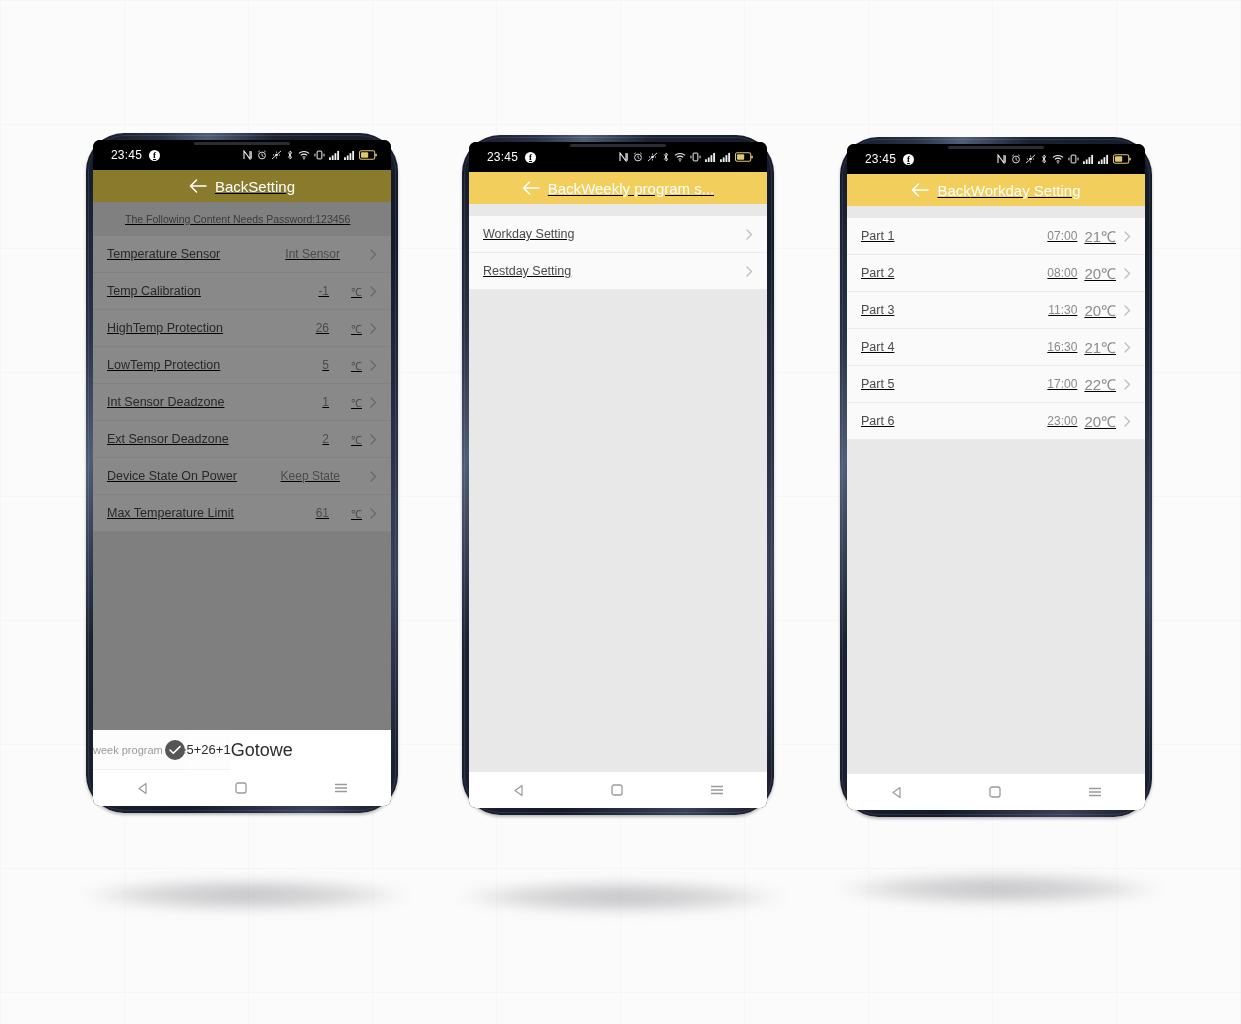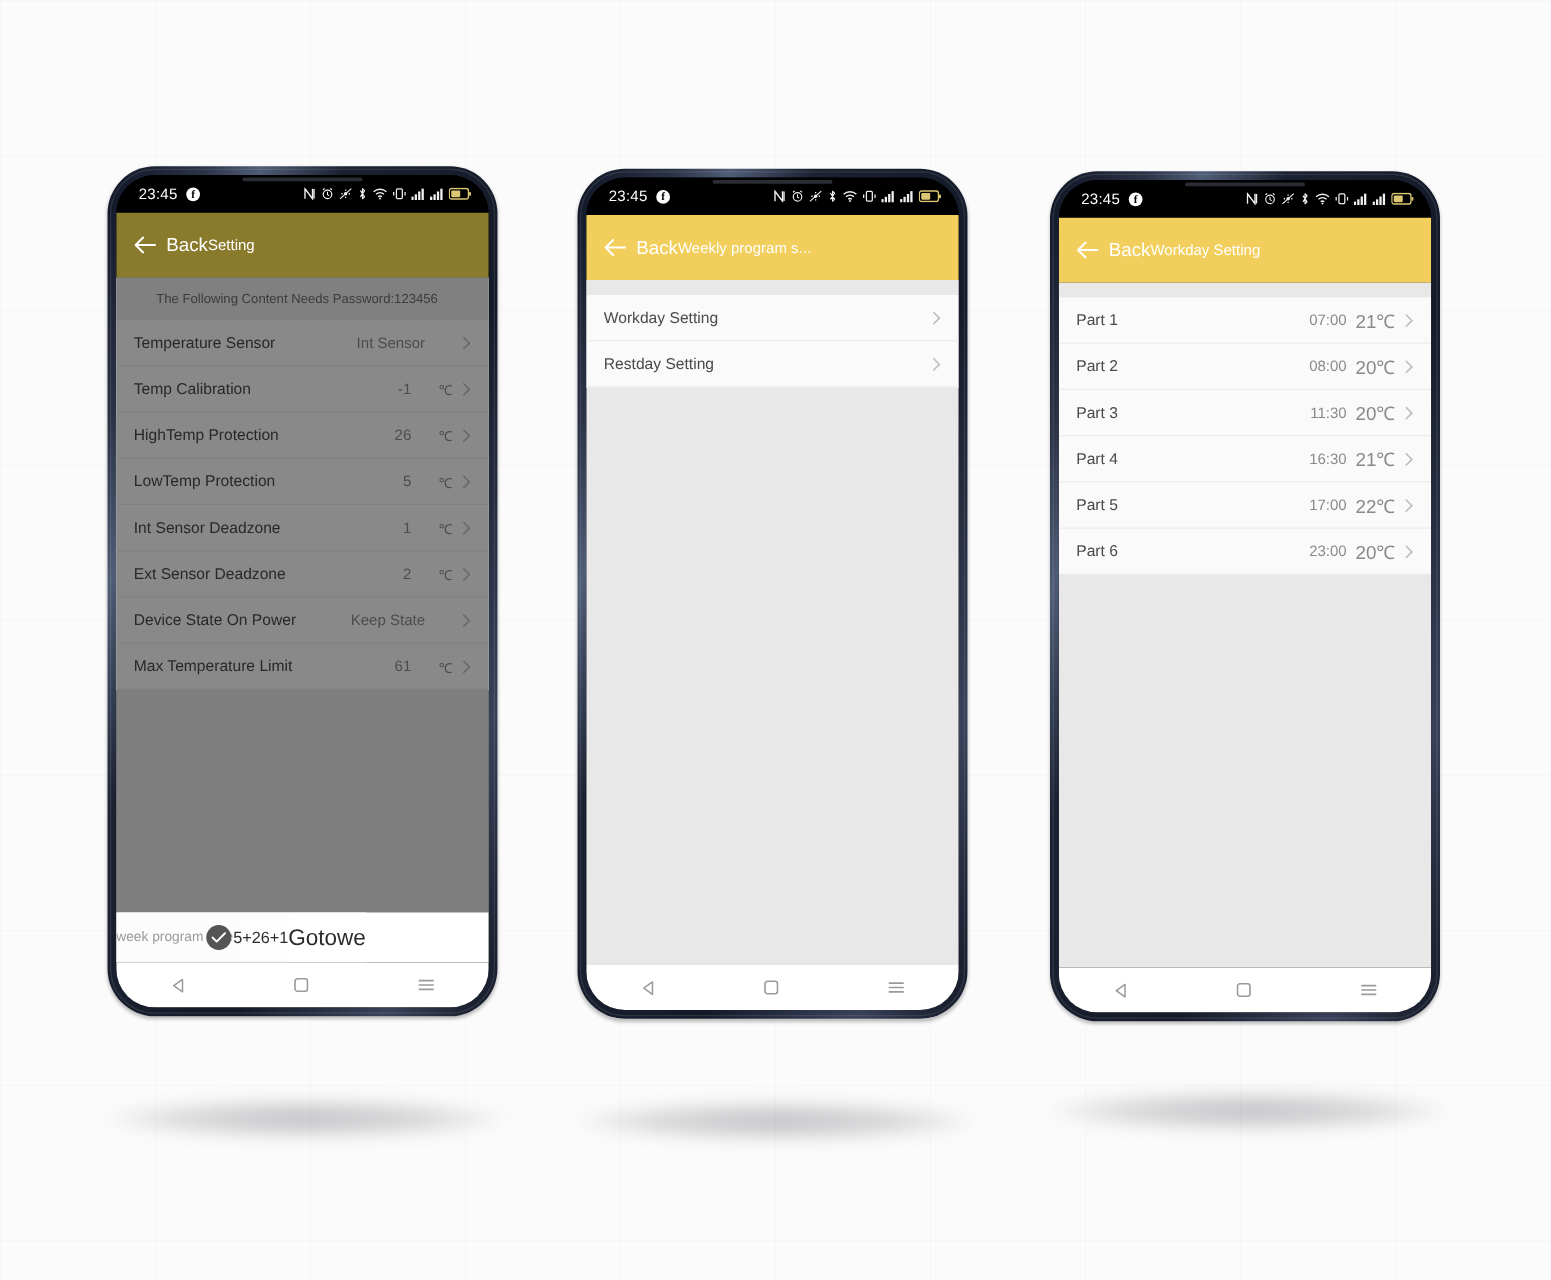--- a/index.html
+++ b/index.html
@@ -52,25 +52,26 @@
     height: 34px;
     border-radius: 50%;
     background: radial-gradient(ellipse at center, rgba(60,60,70,0.30) 0%, rgba(60,60,70,0.16) 45%, rgba(60,60,70,0.0) 72%);
     filter: blur(6px);
   }
 
   .screen {
     position: relative;
     width: 100%;
     height: 100%;
-    border-radius: 31px;
+    border-radius: 7px;
     background: #000;
     overflow: hidden;
     display: flex;
     flex-direction: column;
+    text-decoration: underline;
   }
 
   
   .speaker {
     position: absolute;
     top: 2px;
     left: 50%;
     transform: translateX(-50%);
     width: 96px;
     height: 3px;
@@ -102,40 +103,41 @@
     display: flex; align-items: center; justify-content: center;
     font-family: "Liberation Serif", serif;
     line-height: 1;
   }
   .sb-right { display: flex; align-items: center; gap: 4px; }
   .sb-ico { display:flex; align-items:center; color: #fff; opacity: .95; }
   .sb-ico svg { display:block; }
 
   
   .appbar {
-    height: 52px;
+    height: 32px;
     background: #f2ce5c;
     display: flex;
     align-items: center;
     padding: 0 14px;
     flex: none;
     position: relative;
     z-index: 3;
+    justify-content: center;
   }
   .appbar .back {
     display: flex;
     align-items: center;
     gap: 8px;
     color: #ffffff;
     font-size: 15px;
   }
   .appbar .arrow { display:flex; }
   .appbar .title {
     color: #ffffff;
-    font-size: 12px;
+    font-size: 15px;
     white-space: nowrap;
     overflow: hidden;
   }
 
   
   .appbody {
     flex: 1;
     background: #e8e8e8;
     position: relative;
     overflow: hidden;

